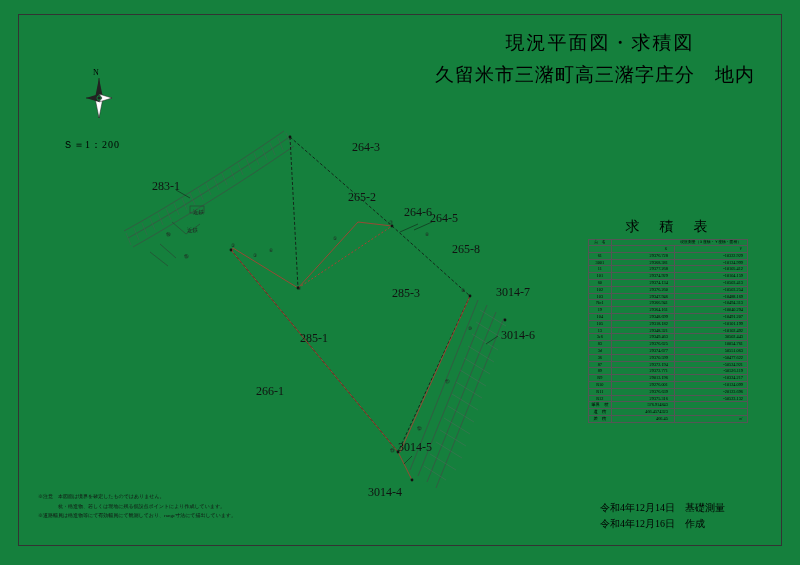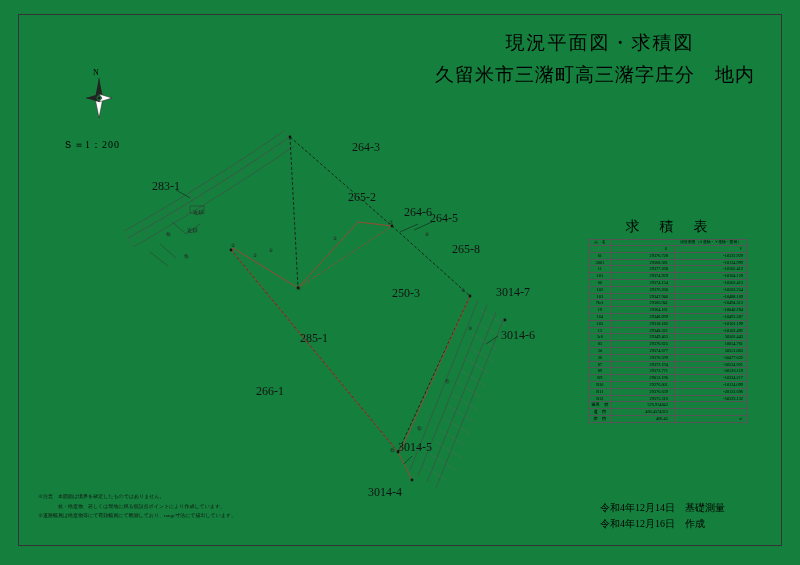--- a/index.html
+++ b/index.html
@@ -284,21 +284,21 @@
       <line x1="176" y1="190" x2="190" y2="198"></line>
     </g>
   </svg>
 
   <div class="parcel-label" style="left:152px; top:179px;">283-1</div>
   <div class="parcel-label" style="left:352px; top:140px;">264-3</div>
   <div class="parcel-label" style="left:300px; top:190px;margin-left:48px;">265-2</div>
   <div class="parcel-label" style="left:404px; top:205px;">264-6</div>
   <div class="parcel-label" style="left:430px; top:211px;">264-5</div>
   <div class="parcel-label" style="left:452px; top:242px;">265-8</div>
-  <div class="parcel-label" style="left:392px; top:286px;">250-3</div>
+  <div class="parcel-label" style="left:392px; top:286px;">285-3</div>
   <div class="parcel-label" style="left:496px; top:285px;">3014-7</div>
   <div class="parcel-label" style="left:501px; top:328px;">3014-6</div>
   <div class="parcel-label" style="left:300px; top:331px;">285-1</div>
   <div class="parcel-label" style="left:256px; top:384px;text-align:right;">266-1</div>
   <div class="parcel-label" style="left:398px; top:440px;">3014-5</div>
   <div class="parcel-label" style="left:368px; top:485px;">3014-4</div>
 
   <div class="road-label" style="left:193px; top:209px;">近鉄</div>
   <div class="road-label" style="left:187px; top:227px;">近鉄</div>
 

